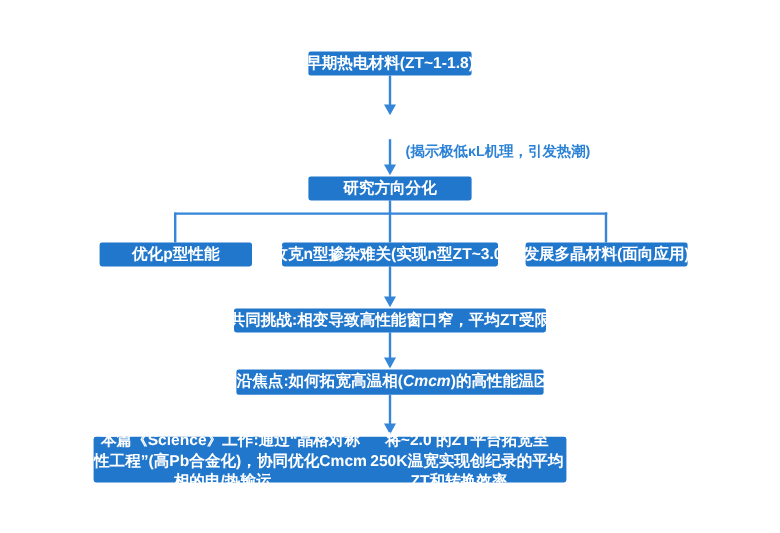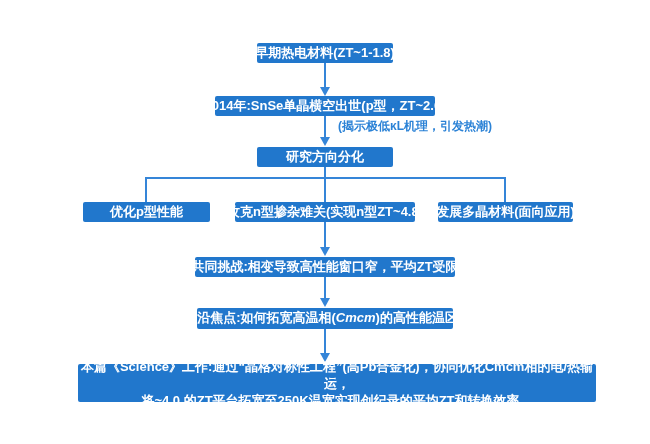--- a/index.html
+++ b/index.html
@@ -27,22 +27,22 @@
   }
   .nA   { left: 257px; top: 43px;  width: 136px; height: 20px; }
   .nB   { left: 215px; top: 96px;  width: 220px; height: 20px; }
   .nC   { left: 257px; top: 147px; width: 136px; height: 20px; }
   .nP   { left: 83px;  top: 202px; width: 127px; height: 20px; }
   .nN   { left: 235px; top: 202px; width: 180px; height: 20px; }
   .nPoly{ left: 438px; top: 202px; width: 135px; height: 20px; text-align: right; }
   .nD   { left: 195px; top: 257px; width: 260px; height: 20px; }
   .nE   { left: 197px; top: 308px; width: 256px; height: 21px; }
   .nF   {
-    left: 78px; top: 364px; width: 518px; height: 38px;
-    flex-direction: column; white-space: normal; line-height: 17px;
+    left: 78px; top: 364px; width: 394px; height: 38px;
+    flex-direction: row; white-space: normal; line-height: 17px;
   }
   .nE i { font-style: italic; }
   .note {
     position: absolute;
     left: 338px; top: 118px;
     color: #2b82d6;
     font-size: 12px;
     font-weight: bold;
     white-space: nowrap;
     text-align: right;
@@ -92,38 +92,37 @@
     </g>
 
     <g>
       <line x1="325" y1="329" x2="325" y2="354"></line>
       <polygon points="320,353 330,353 325,362"></polygon>
     </g>
   </svg>
 
   <div class="node nA">早期热电材料(ZT~1-1.8)</div>
 
-  <div class="node nB">2014年:SnSe单晶横空出世(p型，ZT~2.6)</div>
 
   <div class="note">(揭示极低κL机理，引发热潮)</div>
 
   <div class="node nP">优化p型性能</div>
 
   <div class="node nC">研究方向分化</div>
 
-  <div class="node nN">攻克n型掺杂难关(实现n型ZT~4.8)</div>
+  <div class="node nN">攻克n型掺杂难关(实现n型ZT~3.0)</div>
 
   <div class="node nPoly">发展多晶材料(面向应用)</div>
 
   <div class="node nE">
     <span>前沿焦点:如何拓宽高温相(</span>
       <i>Cmcm</i>
       <span>)的高性能温区?</span>
   </div>
 
   <div class="node nD">共同挑战:相变导致高性能窗口窄，平均ZT受限</div>
 
   <div class="node nF">
     <div>本篇《Science》工作:通过“晶格对称性工程”(高Pb合金化)，协同优化Cmcm相的电/热输运，</div>
-    <div>将~4.0 的ZT平台拓宽至250K温宽实现创纪录的平均ZT和转换效率。</div>
+    <div>将~2.0 的ZT平台拓宽至250K温宽实现创纪录的平均ZT和转换效率。</div>
   </div>
 
 </div>
 
 </body></html>

